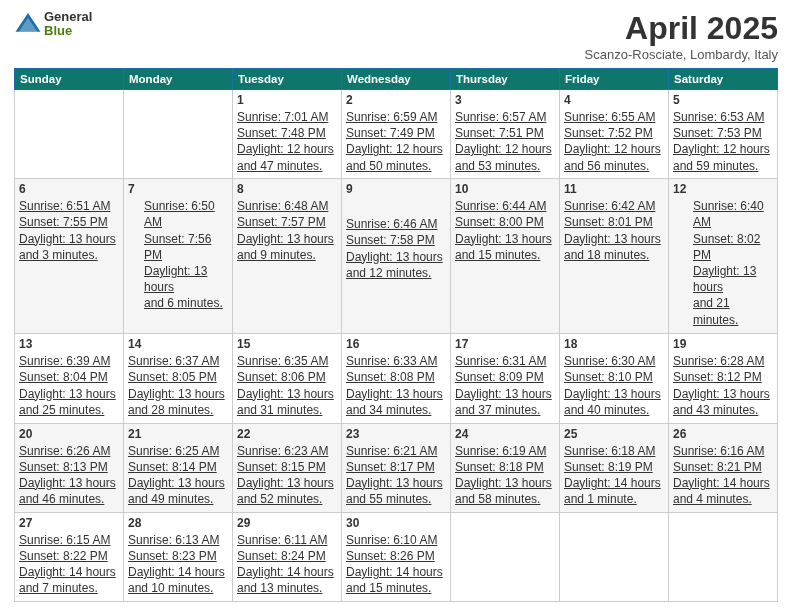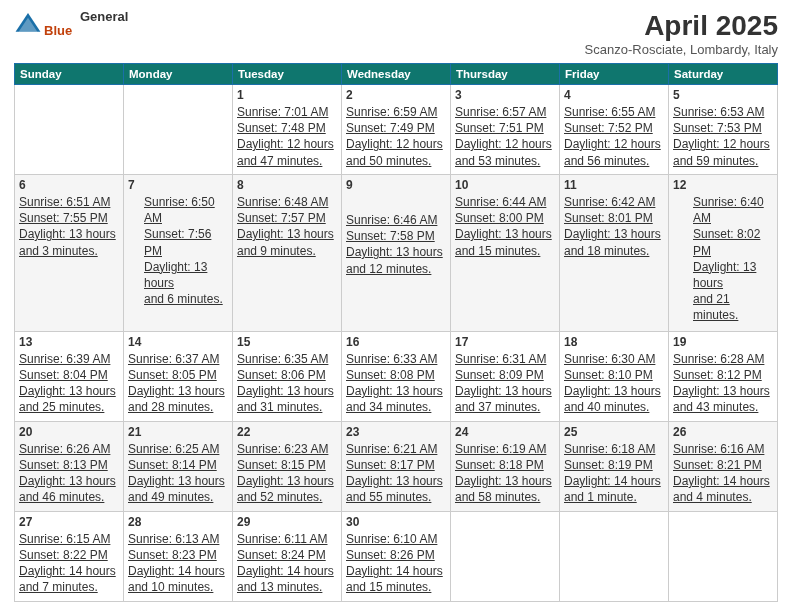--- a/index.html
+++ b/index.html
@@ -28,31 +28,31 @@
       align-items: center;
       gap: 2px;
     }
     .logo-text {
       display: flex;
       flex-direction: column;
       font-size: 13px;
       font-weight: bold;
       line-height: 1.1;
     }
-    .logo-general { color: #333; margin-left: 36px; }
-    .logo-blue { color: #c2410c; }
+    .logo-general { color: #333; }
+    .logo-blue { color: #4d7c0f; }
     .logo-icon {
       width: 28px;
       height: 28px;
     }
     .title-block {
       text-align: right;
     }
     .title-block h1 {
-      font-size: 28px;
+      font-size: 32px;
       color: #333;
       font-weight: bold;
     }
     .title-block h2 {
       font-size: 13px;
       color: #555;
       font-weight: normal;
     }
     .calendar {
       flex: 1;

